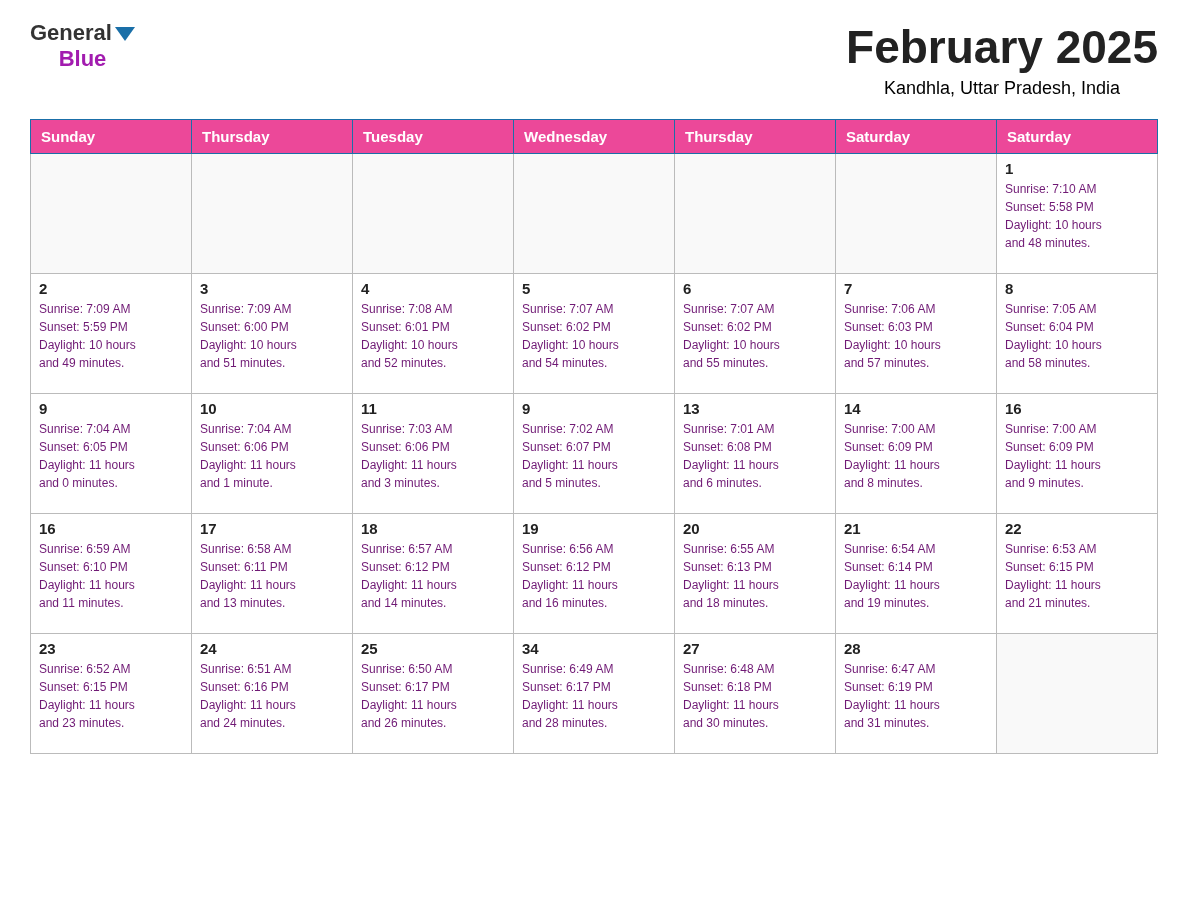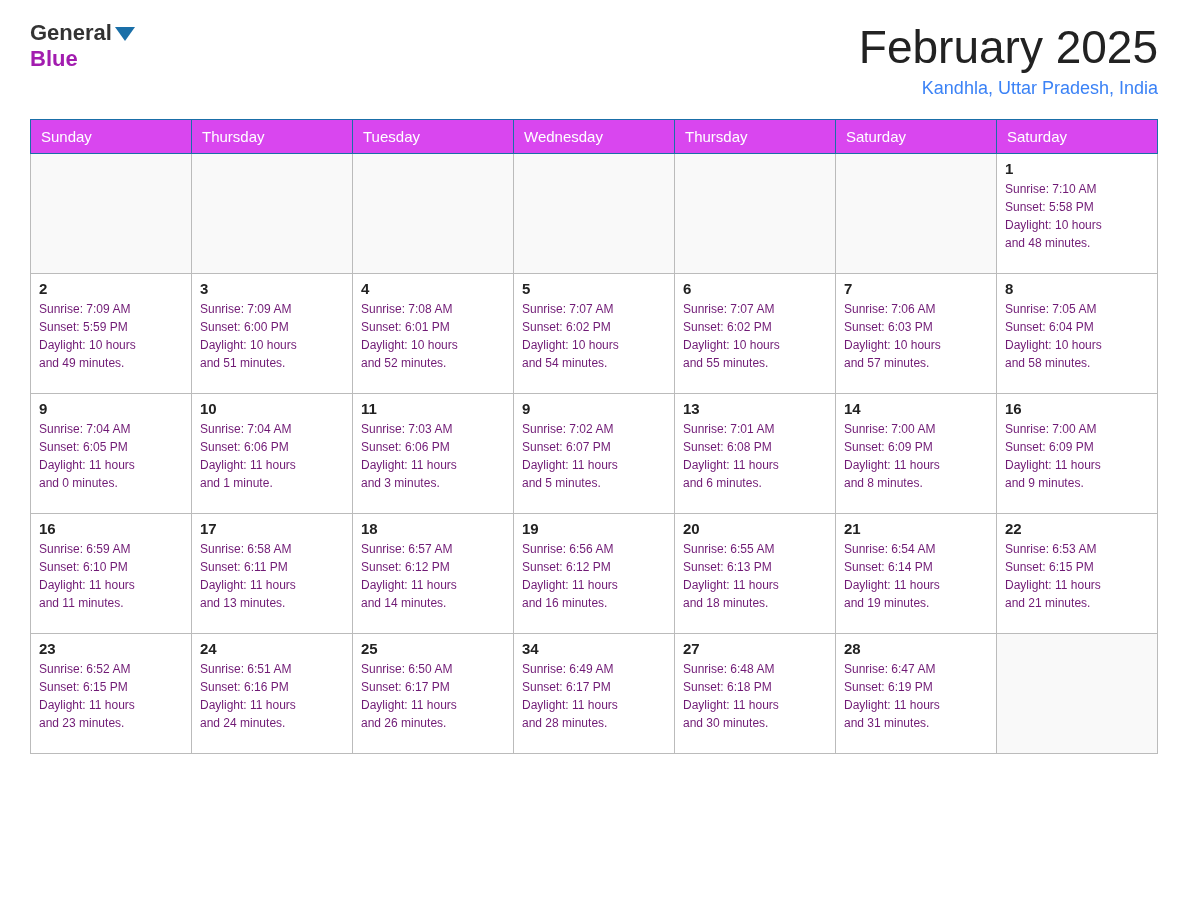--- a/index.html
+++ b/index.html
@@ -12,21 +12,21 @@
     }
     .header {
       display: flex;
       justify-content: space-between;
       align-items: flex-start;
       margin-bottom: 20px;
     }
     .logo {
       display: flex;
       flex-direction: column;
-      align-items: flex-start;
+      align-items: center;
     }
     .logo-general {
       font-size: 22px;
       font-weight: bold;
       color: #333;
       display: flex;
       align-items: center;
     }
     .logo-general .arrow {
       display: inline-block;
@@ -41,38 +41,39 @@
     .logo-blue {
       font-size: 22px;
       font-weight: bold;
       color: #a21caf;
     }
     .title-section {
       text-align: right;
     }
     .month-title {
       font-size: 46px;
-      font-weight: normal;
+      font-weight: bold;
       color: #222;
     }
     .location {
       font-size: 18px;
-      color: #3b82f6;
+      color: #000000;
       margin-top: 4px;
+      text-align: center;
     }
     .calendar {
       width: 100%;
       border-collapse: collapse;
       border: 1px solid #999;
     }
     .calendar th {
-      background-color: #d946ef;
+      background-color: #ec4899;
       color: #fff;
       font-size: 15px;
-      font-weight: normal;
+      font-weight: bold;
       padding: 8px 10px;
       text-align: left;
       border: 1px solid #1a6fa8;
     }
     .calendar td {
       border: 1px solid #bbb;
       vertical-align: top;
       padding: 6px 8px;
       width: calc(100% / 7);
       min-height: 100px;

